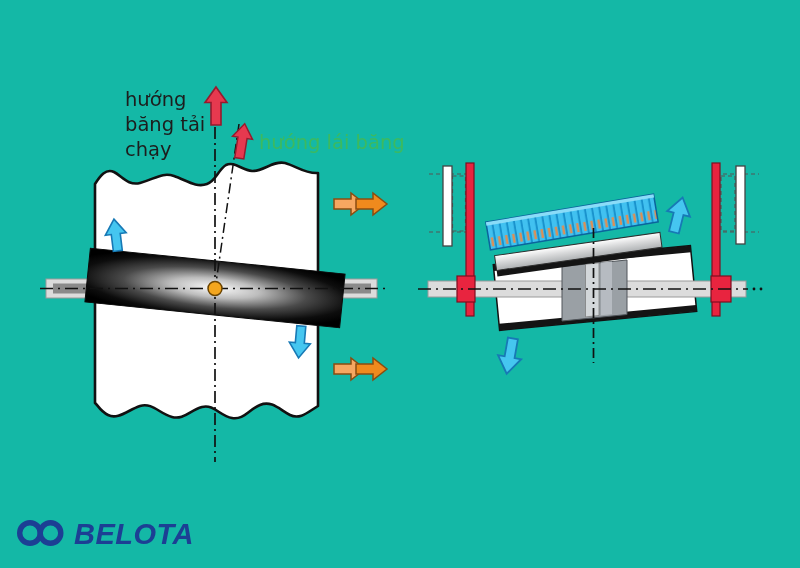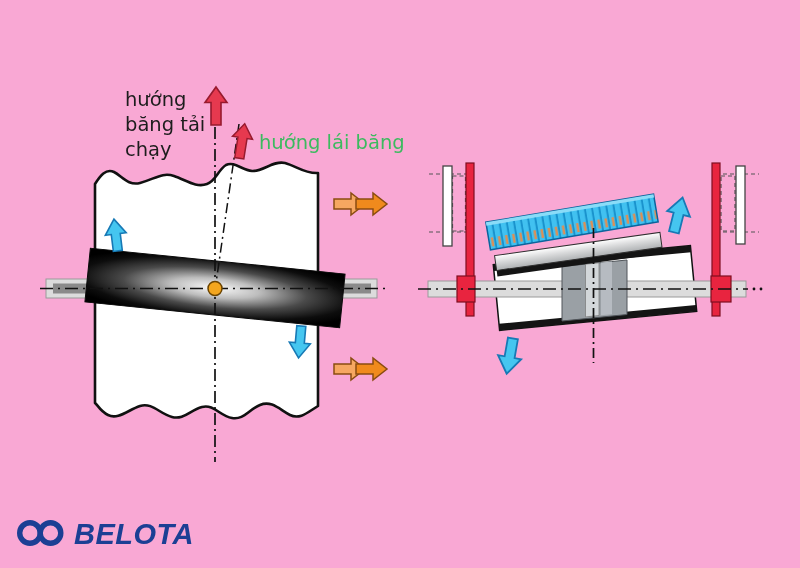--- a/index.html
+++ b/index.html
@@ -1,16 +1,16 @@
 <!DOCTYPE html>
 <html><head>
 <meta charset="utf-8">
 <style>
   html,body{margin:0;padding:0;background:#fff;}
-  .stage{position:relative;width:800px;height:568px;background:#f9a8d4;overflow:hidden;
+  .stage{position:relative;width:800px;height:568px;background:#14b8a6;overflow:hidden;
          font-family:"DejaVu Sans","Liberation Sans",sans-serif;}
   svg{position:absolute;left:0;top:0;}
   text{font-family:"DejaVu Sans","Liberation Sans",sans-serif;}
   .lbl{font-size:19.5px;}
   .logo-text{font-family:"Liberation Sans",sans-serif;font-size:29px;font-weight:bold;font-style:italic;letter-spacing:.5px;}
 </style>
 </head>
 <body>
 
 <div class="stage">

